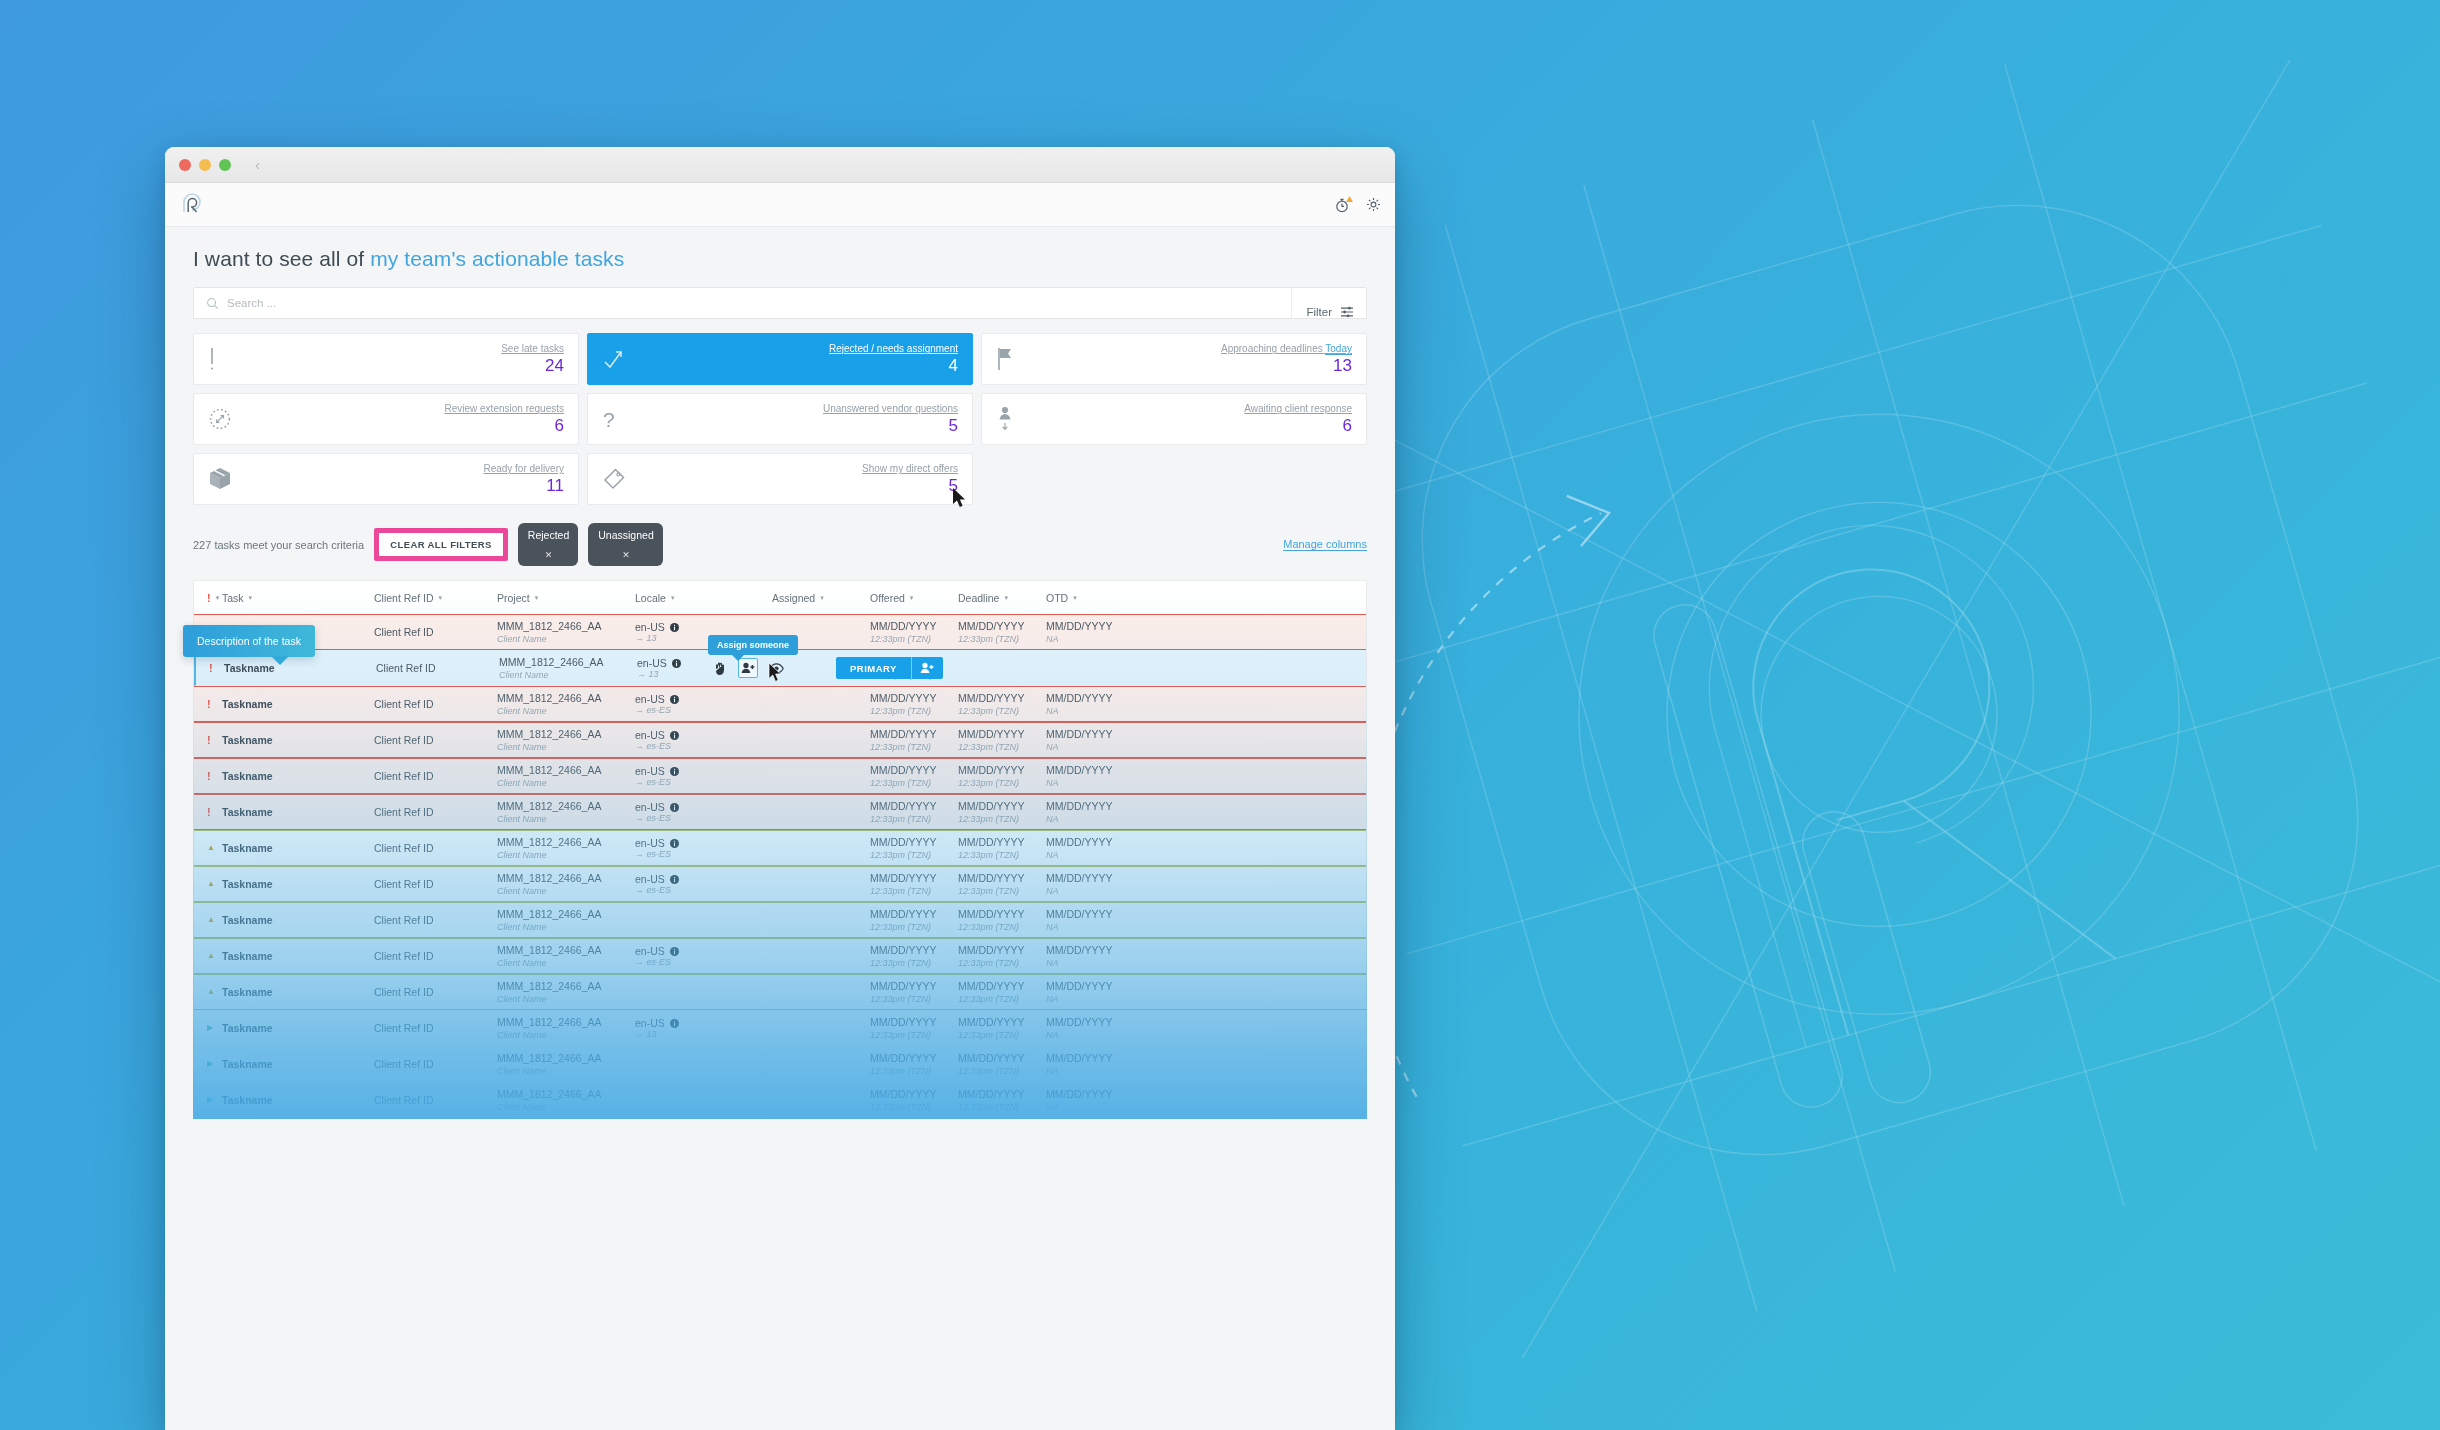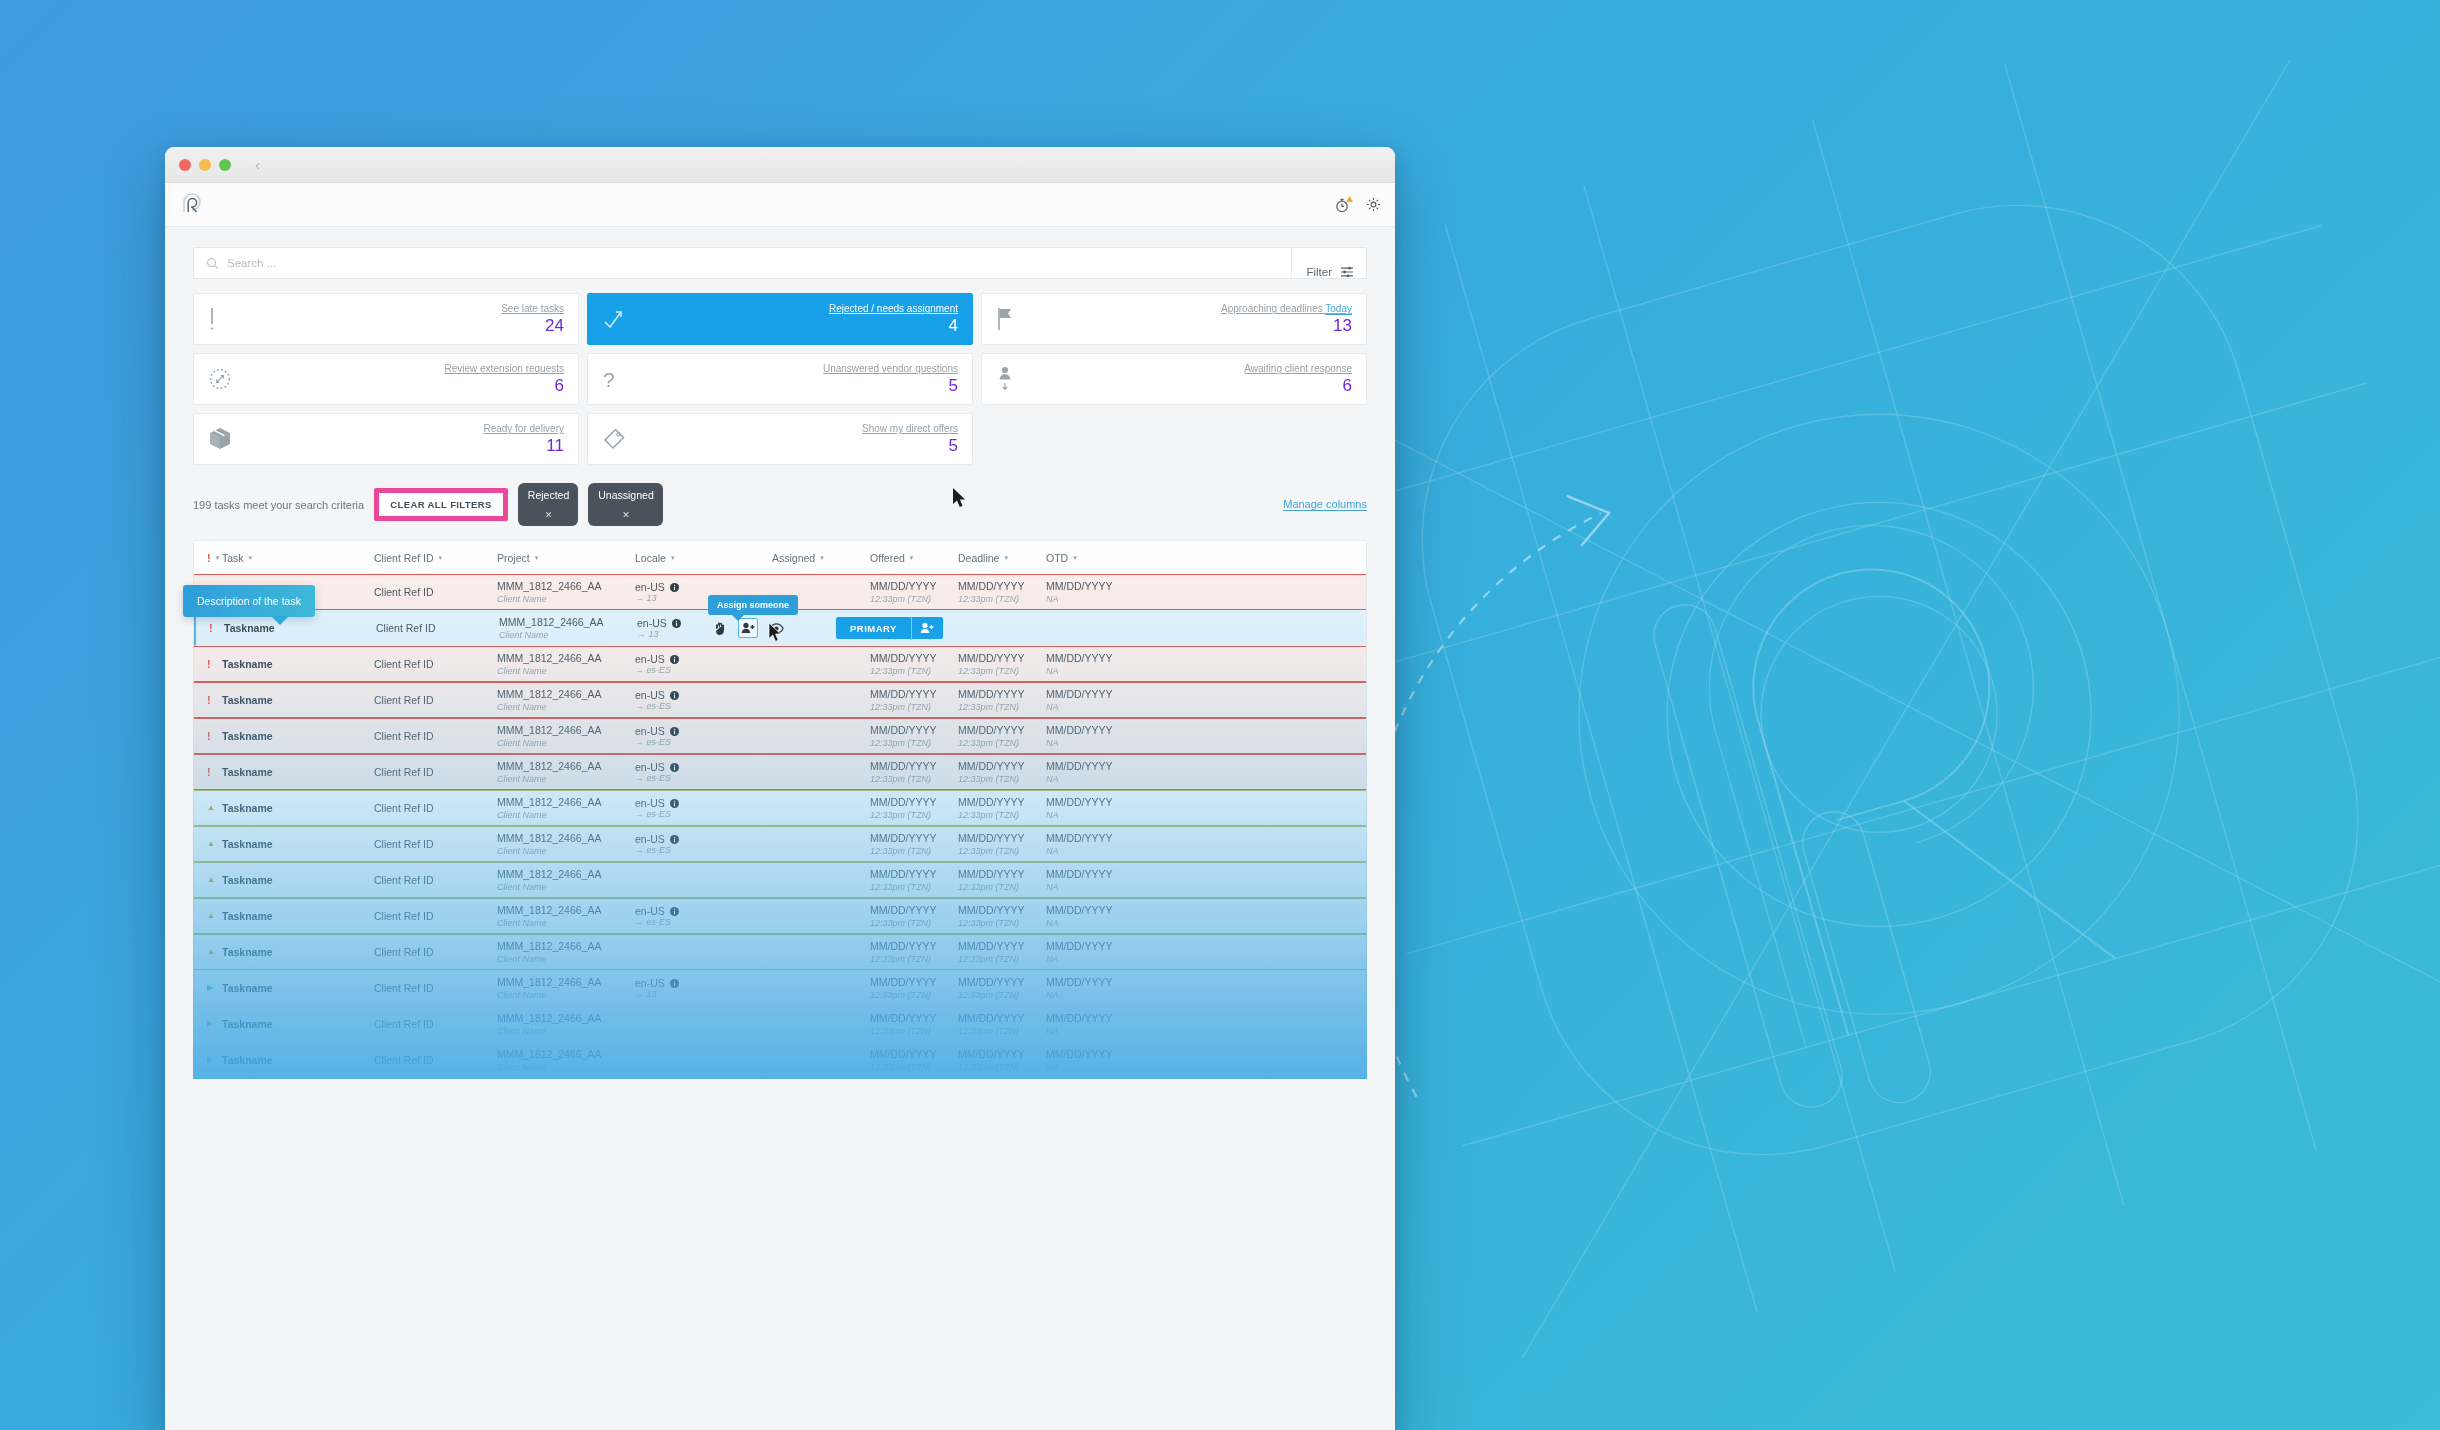--- a/index.html
+++ b/index.html
@@ -396,20 +396,23 @@
           <g stroke="#54606a" stroke-width="1.1">
             <path d="M7.5 1v2M7.5 12v2M1 7.5h2M12 7.5h2M3 3l1.4 1.4M10.6 10.6 12 12M12 3l-1.4 1.4M4.4 10.6 3 12"></path>
           </g>
         </svg>
       </span>
     </div>
   </div>
 
   <div class="page">
 
+    <div class="headline">
+      <span>I want to see all of </span><span class="accent">my team's actionable tasks</span>
+    </div>
 
     <div class="searchbar">
       <svg class="search-icon" viewBox="0 0 14 14" fill="none">
         <circle cx="6" cy="6" r="4.3" stroke="#b4bcc2" stroke-width="1.1"></circle>
         <path d="M9.3 9.3 12.6 12.6" stroke="#b4bcc2" stroke-width="1.1"></path>
       </svg>
       <input class="search-input" type="text" placeholder="Search ..." style="">
       <span class="filter-btn">
         <span>Filter</span>
         <svg width="14" height="12" viewBox="0 0 14 12" fill="none">
@@ -530,21 +533,21 @@
         <span class="tile-text">
           <span class="tile-label" style="display:block">Show my direct offers</span>
           <span class="tile-count" style="display:block">5</span>
         </span>
       </div>
 
       <div class="tile empty"></div>
     </div>
 
     <div class="filterrow">
-      <span class="crit">199 tasks meet your search criteria</span>
+      <span class="crit">227 tasks meet your search criteria</span>
       <span class="clear-all">CLEAR ALL FILTERS</span>
       <span class="chip">
         <span>Rejected</span>
         <span class="x">✕</span>
       </span>
       <span class="chip">
         <span>Unassigned</span>
         <span class="x">✕</span>
       </span>
       <span class="manage">Manage columns</span>

